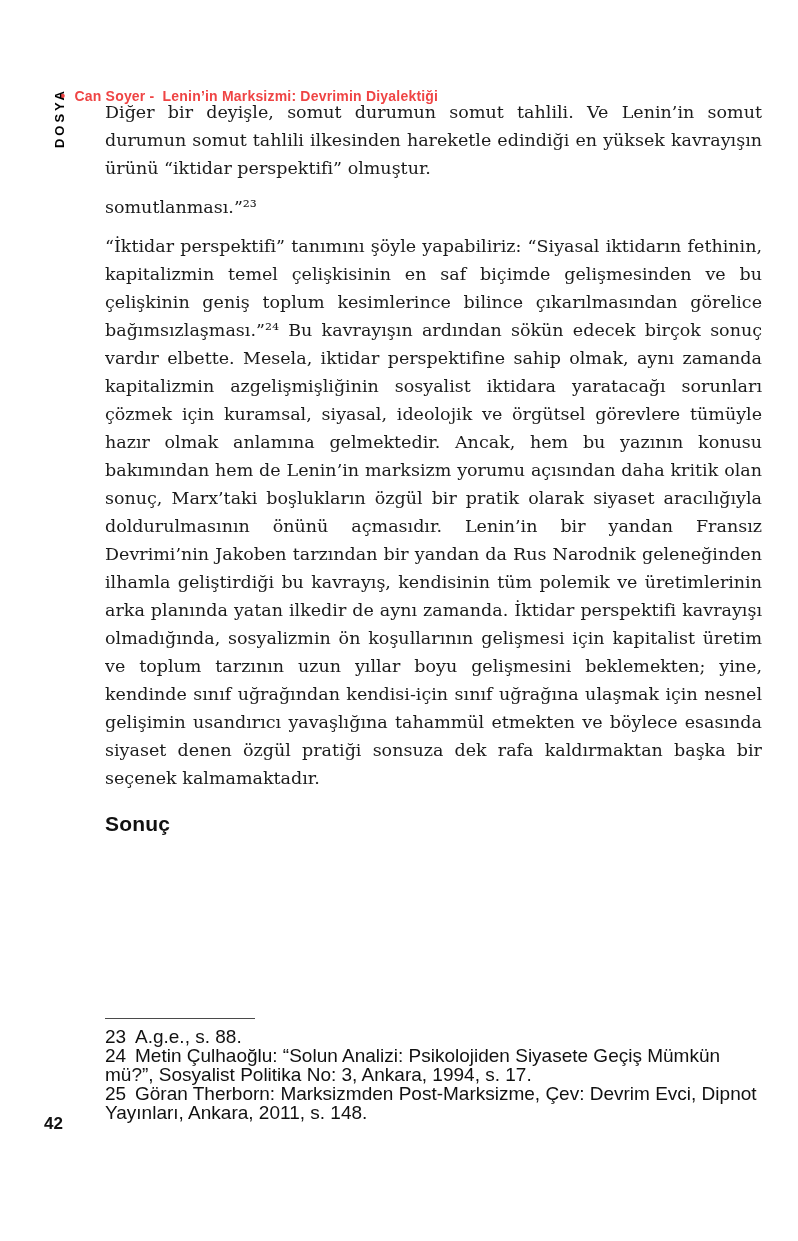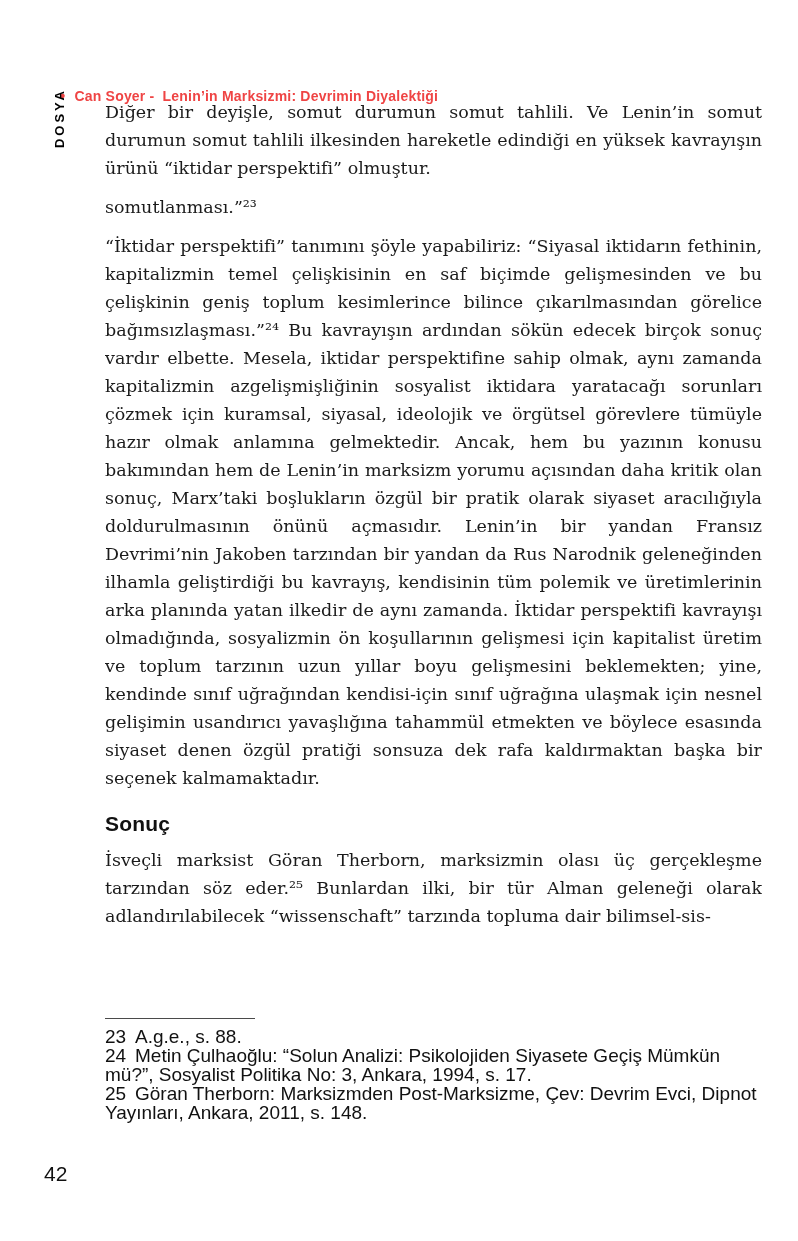--- a/index.html
+++ b/index.html
@@ -76,25 +76,25 @@
   }
   .fn-rule {
     width: 150px;
     border-top: 1px solid #4a4a4a;
     margin-bottom: 8px;
   }
   .fn-item { margin: 0; }
   .fn-item .fn-num { display: inline-block; min-width: 30px; }
   .page-number {
     position: absolute;
-    top: 1162px;
+    top: 1114px;
     left: 44px;
     font-family: "Liberation Sans", sans-serif;
-    font-weight: 400;
-    font-size: 21px;
+    font-weight: 700;
+    font-size: 17px;
     color: #111;
   }
 </style>
 </head>
 <body>
 
 <div class="page">
 
   <div class="running-header">
     <span class="bullet">•</span><span class="author">Can Soyer -</span> <span class="title">Lenin’in Marksizmi: Devrimin Diyalektiği</span>
@@ -106,24 +106,20 @@
     <div>
 
         <p>Diğer bir deyişle, somut durumun somut tahlili. Ve Lenin’in somut durumun somut tahlili ilkesinden hareketle edindiği en yüksek kavrayışın ürünü “iktidar perspektifi” olmuştur.</p>
 
         <p>somutlanması.”²³</p>
 
         <p>“İktidar perspektifi” tanımını şöyle yapabiliriz: “Siyasal iktidarın fethinin, kapitalizmin temel çelişkisinin en saf biçimde gelişmesinden ve bu çelişkinin geniş toplum kesimlerince bilince çıkarılmasından görelice bağımsızlaşması.”²⁴ Bu kavrayışın ardından sökün edecek birçok sonuç vardır elbette. Mesela, iktidar perspektifine sahip olmak, aynı zamanda kapitalizmin azgelişmişliğinin sosyalist iktidara yaratacağı sorunları çözmek için kuramsal, siyasal, ideolojik ve örgütsel görevlere tümüyle hazır olmak anlamına gelmektedir. Ancak, hem bu yazının konusu bakımından hem de Lenin’in marksizm yorumu açısından daha kritik olan sonuç, Marx’taki boşlukların özgül bir pratik olarak siyaset aracılığıyla doldurulmasının önünü açmasıdır. Lenin’in bir yandan Fransız Devrimi’nin Jakoben tarzından bir yandan da Rus Narodnik geleneğinden ilhamla geliştirdiği bu kavrayış, kendisinin tüm polemik ve üretimlerinin arka planında yatan ilkedir de aynı zamanda. İktidar perspektifi kavrayışı olmadığında, sosyalizmin ön koşullarının gelişmesi için kapitalist üretim ve toplum tarzının uzun yıllar boyu gelişmesini beklemekten; yine, kendinde sınıf uğrağından kendisi-için sınıf uğrağına ulaşmak için nesnel gelişimin usandırıcı yavaşlığına tahammül etmekten ve böylece esasında siyaset denen özgül pratiği sonsuza dek rafa kaldırmaktan başka bir seçenek kalmamaktadır.</p>
 
       </div>
     <h2 class="heading">Sonuç</h2>
-    <div>
-
-        <p>İsveçli marksist Göran Therborn, marksizmin olası üç gerçekleşme tarzından söz eder.²⁵ Bunlardan ilki, bir tür Alman geleneği olarak adlandırılabilecek “wissenschaft” tarzında topluma dair bilimsel-sis-</p>
-      </div>
   </div>
 
   <div class="footnotes-block">
     <div class="fn-rule"></div>
     <div>
 
         <p class="fn-item"><span class="fn-num">23</span><span class="fn-text">A.g.e., s. 88.</span></p>
 
         <p class="fn-item"><span class="fn-num">24</span><span class="fn-text">Metin Çulhaoğlu: “Solun Analizi: Psikolojiden Siyasete Geçiş Mümkün mü?”, Sosyalist Politika No: 3, Ankara, 1994, s. 17.</span></p>
 

